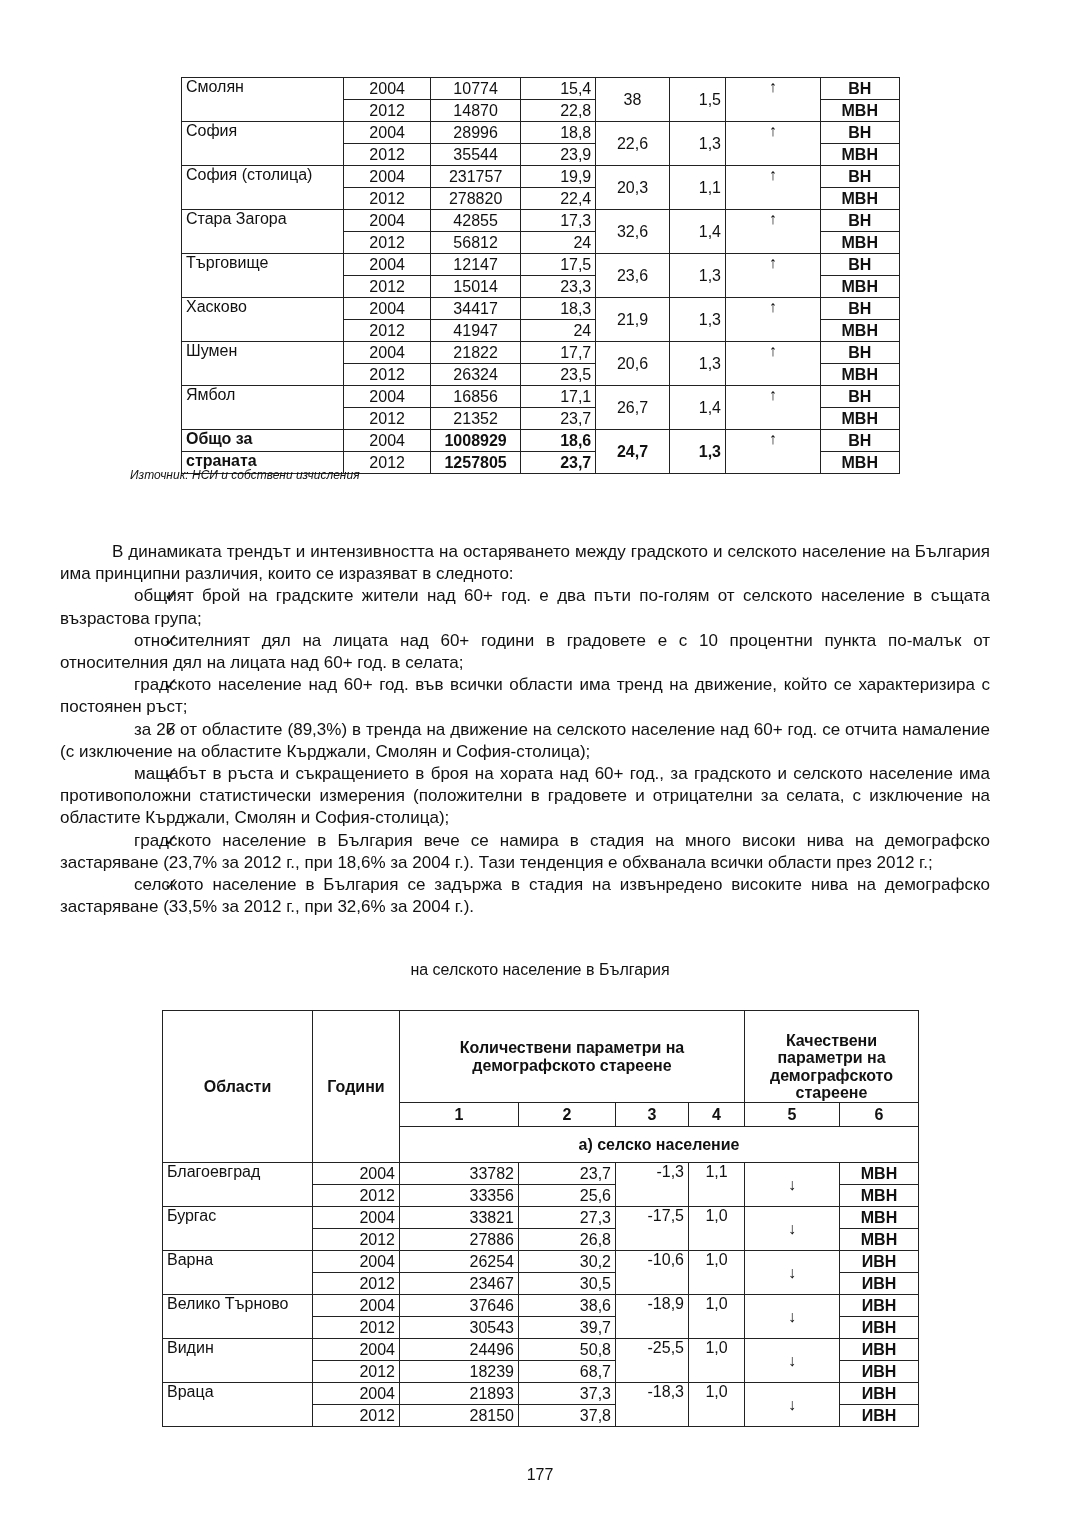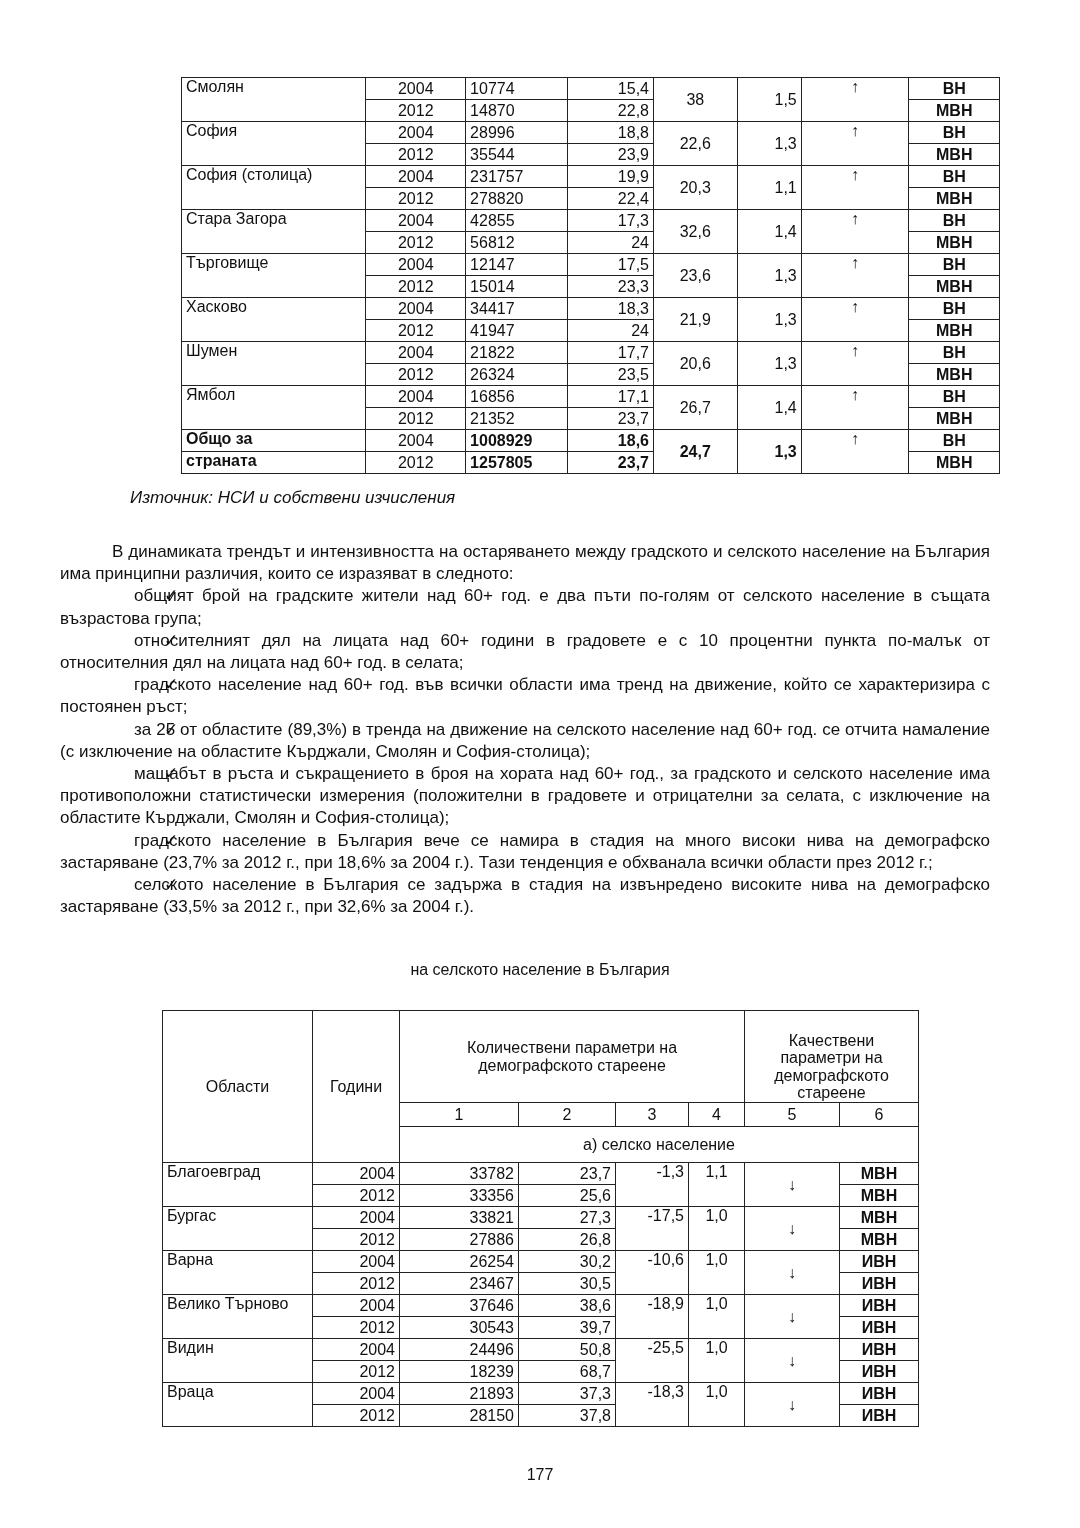--- a/index.html
+++ b/index.html
@@ -6,43 +6,43 @@
   body {
     width: 1080px; height: 1528px; position: relative; overflow: hidden;
     font-family: "Liberation Sans", sans-serif; color: #111;
   }
   .page { position: absolute; left: 0; top: 0; width: 1080px; height: 1528px; }
 
   table { border-collapse: collapse; font-size: 16px; line-height: 1.1; }
   td, th { border: 1px solid #222; padding: 0 4px; }
 
   
-  #t1 { position: absolute; left: 181px; top: 77px; width: 819px; }
+  #t1 { position: absolute; left: 181px; top: 77px; width: 719px; }
   #t1 td { height: 21px; }
   #t1 .c-name { width: 152px; text-align: left; vertical-align: top; }
   #t1 .c-year { width: 78px; text-align: center; }
-  #t1 .c-n { width: 80px; text-align: left; }
+  #t1 .c-n { width: 80px; text-align: center; }
   #t1 .c-p { width: 66px; text-align: right; }
   #t1 .c-3 { width: 64px; text-align: center; vertical-align: middle; }
   #t1 .c-4 { width: 47px; text-align: right; vertical-align: middle; }
   #t1 .c-5 { width: 85px; text-align: center; vertical-align: top; }
   #t1 .c-6 { width: 70px; text-align: center; font-weight: bold; }
   #t1 .bold { font-weight: bold; }
 
-  .source { position: absolute; left: 130px; top: 488px; font-style: italic; font-size: 17px; }
+  .source { position: absolute; left: 130px; top: 468px; font-style: italic; font-size: 12px; }
 
   .text { position: absolute; left: 60px; top: 541px; width: 930px; font-size: 17px; line-height: 22.2px; text-align: justify; }
   .text p { margin: 0; text-indent: 52px; }
   .check { display: inline-block; width: 22px; }
 
   .caption { position: absolute; left: 160px; top: 960px; width: 760px; text-align: center; font-size: 16px; line-height: 19px; }
 
   
   #t2 { position: absolute; left: 162px; top: 1010px; width: 757px; }
-  #t2 th { font-weight: normal; text-align: center; }
+  #t2 th { font-weight: bold; text-align: center; }
   #t2 td { height: 21px; }
   #t2 .c-name { width: 141px; text-align: left; vertical-align: top; }
   #t2 .c-year { width: 78px; text-align: right; }
   #t2 .c-n { width: 110px; text-align: right; }
   #t2 .c-p { width: 88px; text-align: right; }
   #t2 .c-3 { width: 64px; text-align: right; vertical-align: top; }
   #t2 .c-4 { width: 47px; text-align: center; vertical-align: top; }
   #t2 .c-5 { width: 86px; text-align: center; vertical-align: middle; }
   #t2 .c-6 { width: 70px; text-align: center; font-weight: bold; }
 

